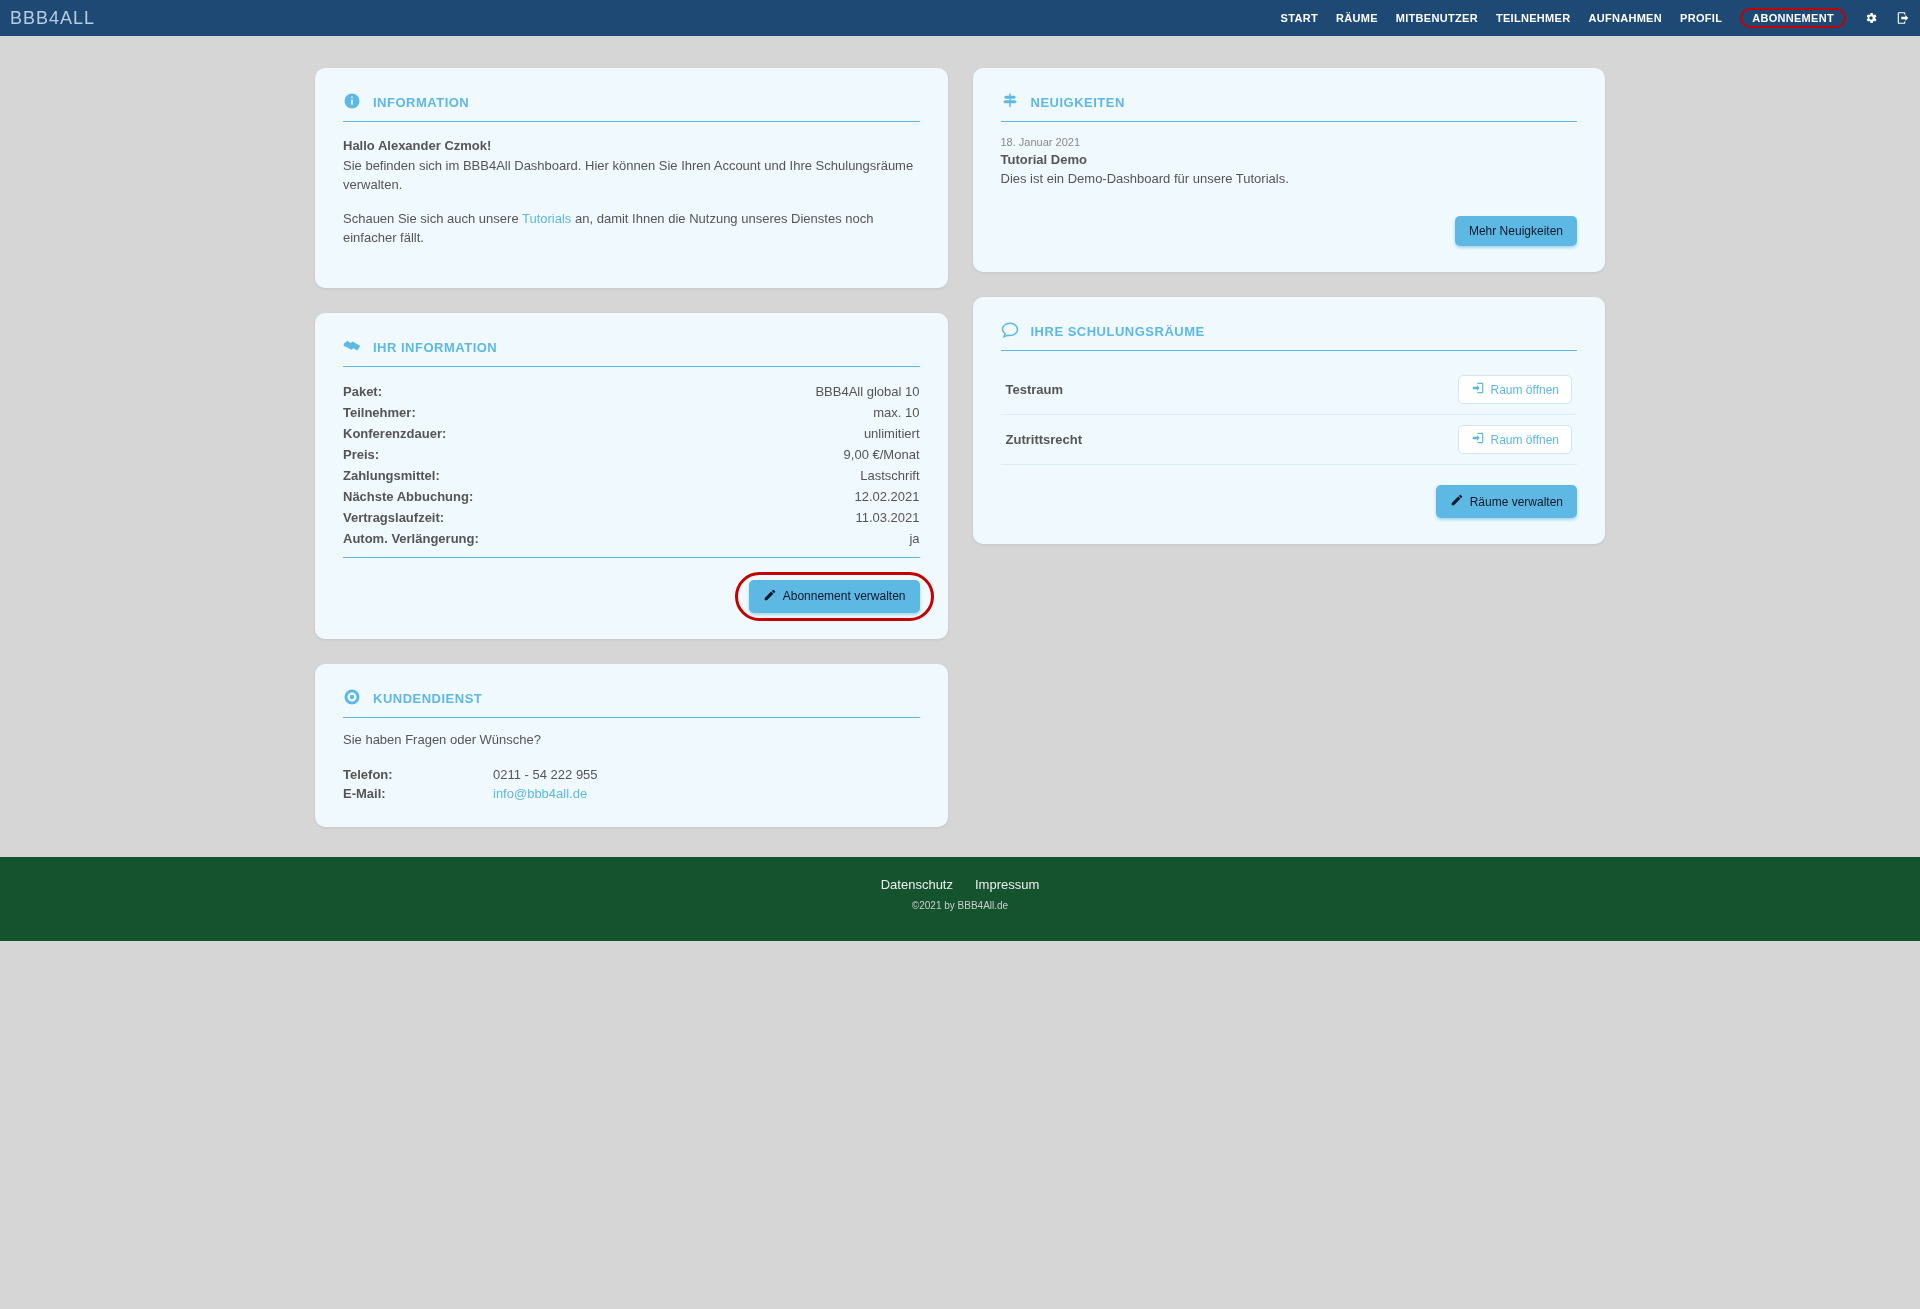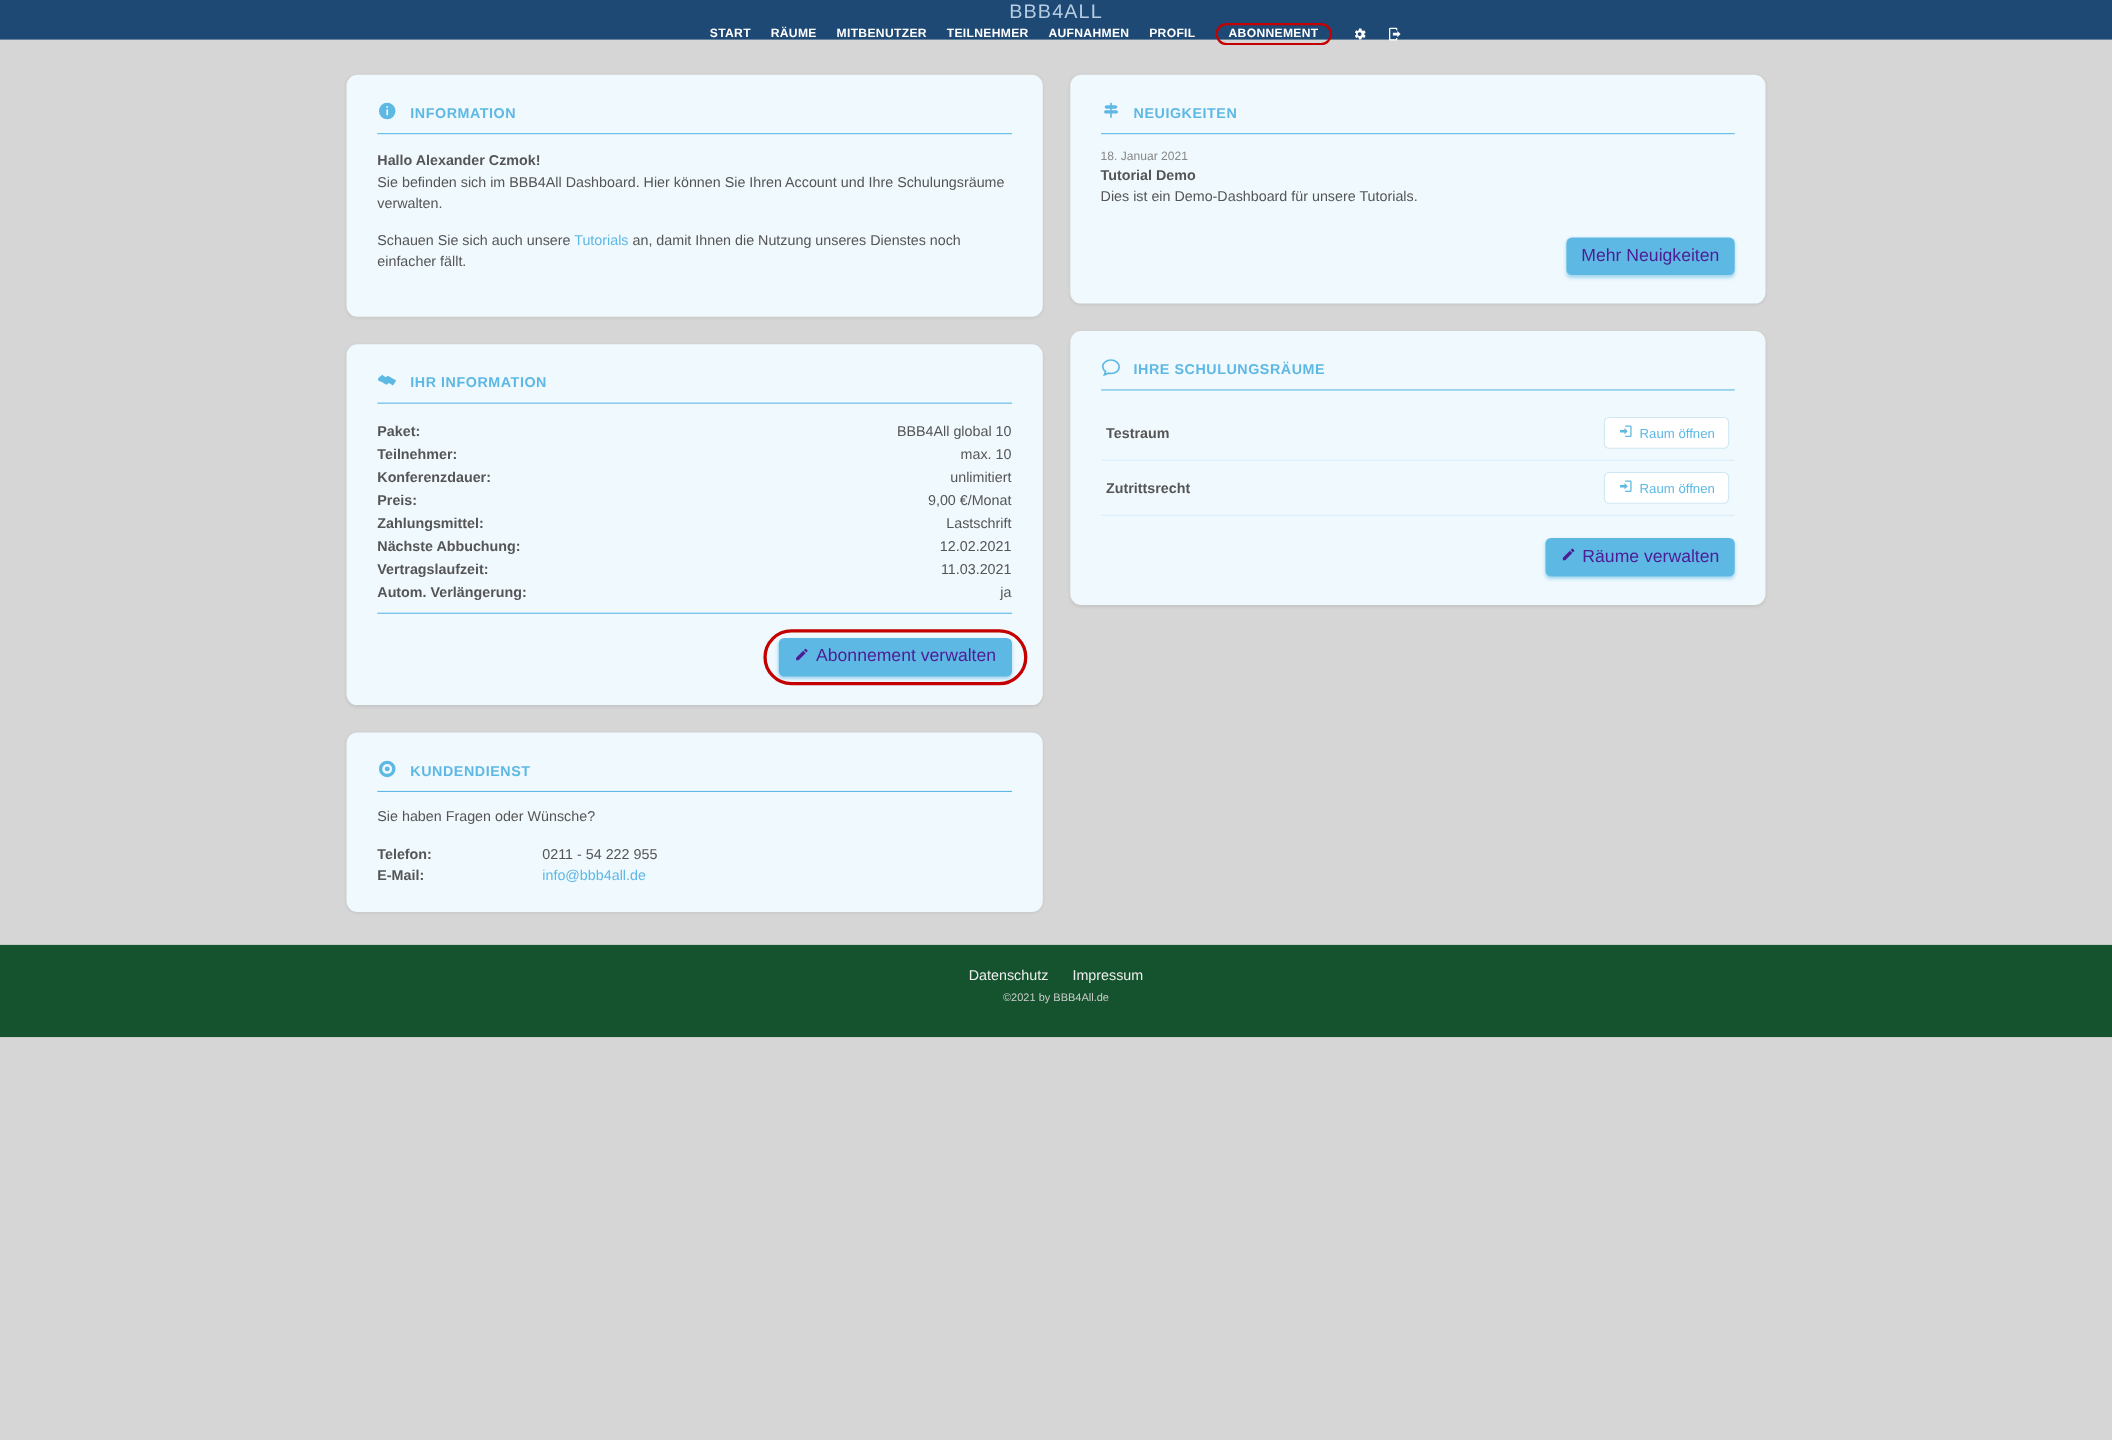--- a/index.html
+++ b/index.html
@@ -9,21 +9,20 @@
     color: #555;
     font-size: 13px;
   }
   .navbar {
     background: #1e4975;
     height: 36px;
     display: flex;
     align-items: center;
     padding: 0 10px;
     justify-content: space-between;
-    flex-direction: column;
   }
   .brand {
     color: #b7cde2;
     font-size: 18px;
     letter-spacing: 1px;
     display: flex;
     align-items: center;
   }
   .nav-right { display: flex; align-items: center; gap: 18px; }
   .nav-item {
@@ -77,25 +76,25 @@
   }
   .card-header svg { width: 18px; height: 18px; fill: #5eb8e4; }
   .strong { font-weight: bold; color: #555; }
   .info-text { line-height: 1.5; color:#555;}
   .info-text p { margin-bottom: 14px; }
   .link { color: #5eb8e4; text-decoration: none; cursor:pointer;}
   .kv-row { display: flex; justify-content: space-between; padding: 3px 0; }
   .kv-row .k { font-weight: bold; }
   .btn {
     background: #5eb8e4;
-    color: #4c1d95;
+    color: #0f172a;
     border: none;
     border-radius: 5px;
     padding: 8px 14px;
-    font-size: 16px;
+    font-size: 12px;
     cursor: pointer;
     display: inline-flex;
     align-items: center;
     gap: 6px;
     box-shadow: 0 2px 3px rgba(94,184,228,.5);
   }
   .btn-outline {
     background: #fff;
     color: #5eb8e4;
     border: 1px solid #cfe7f3;

